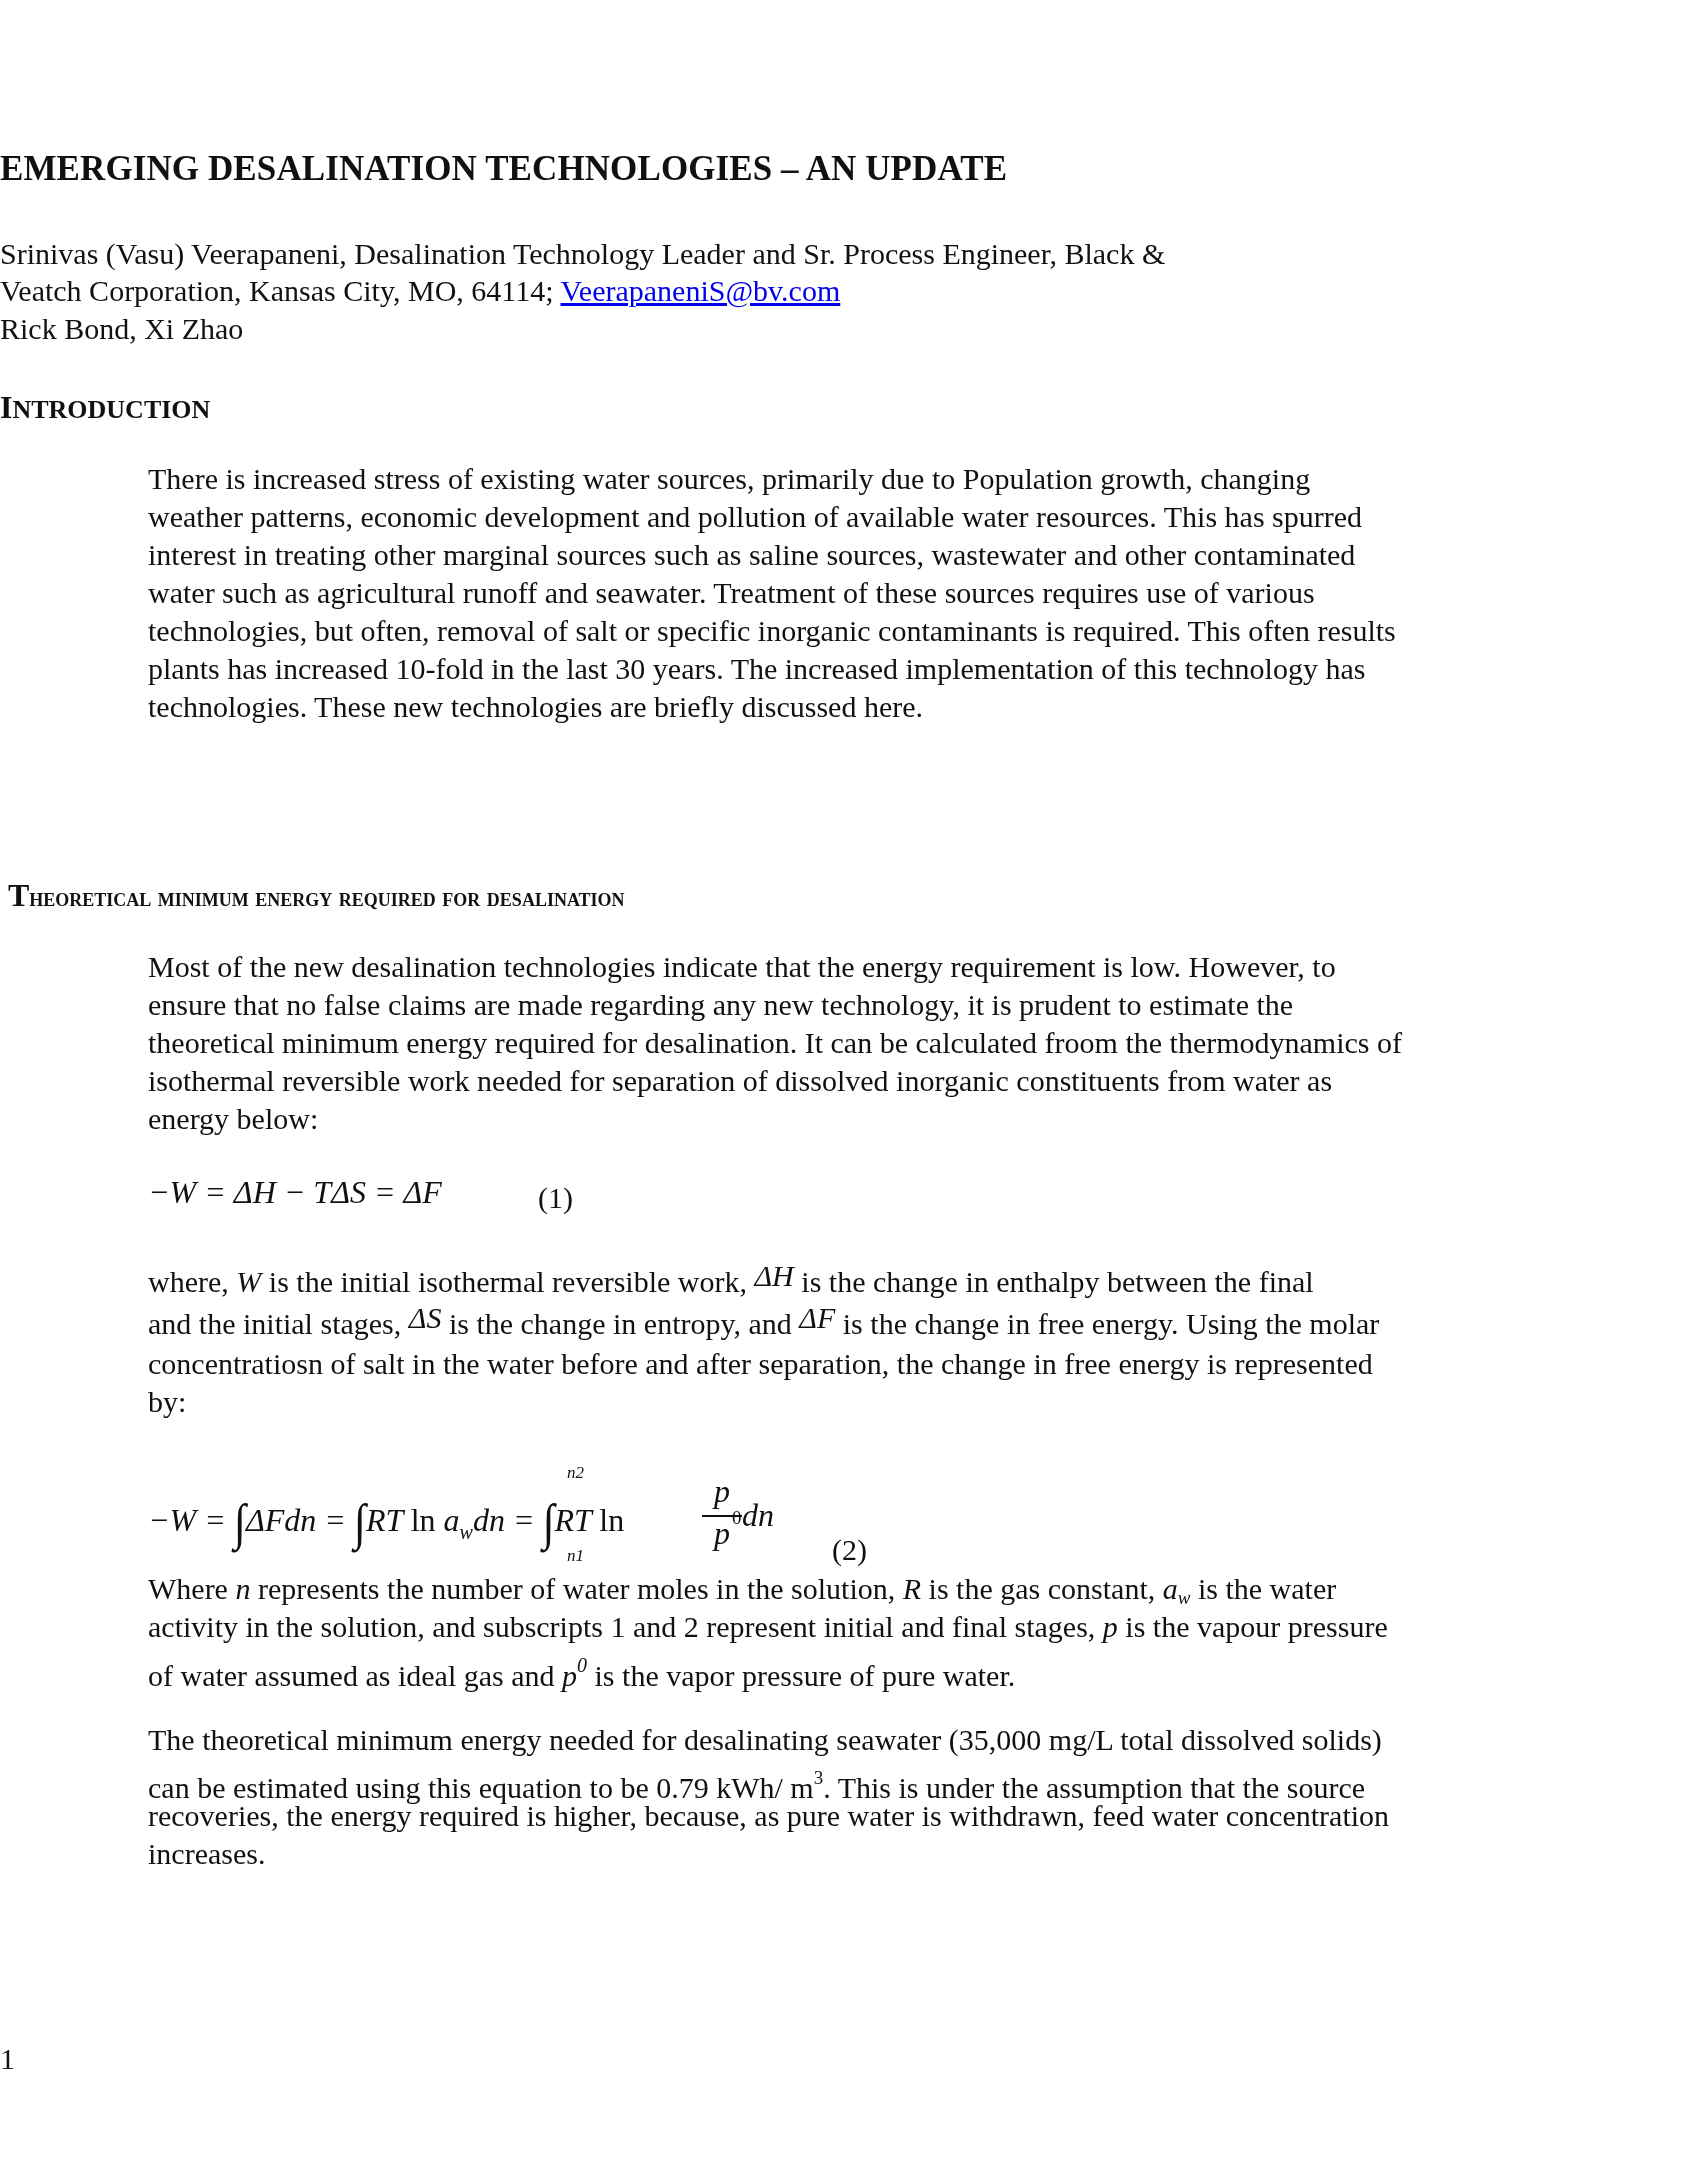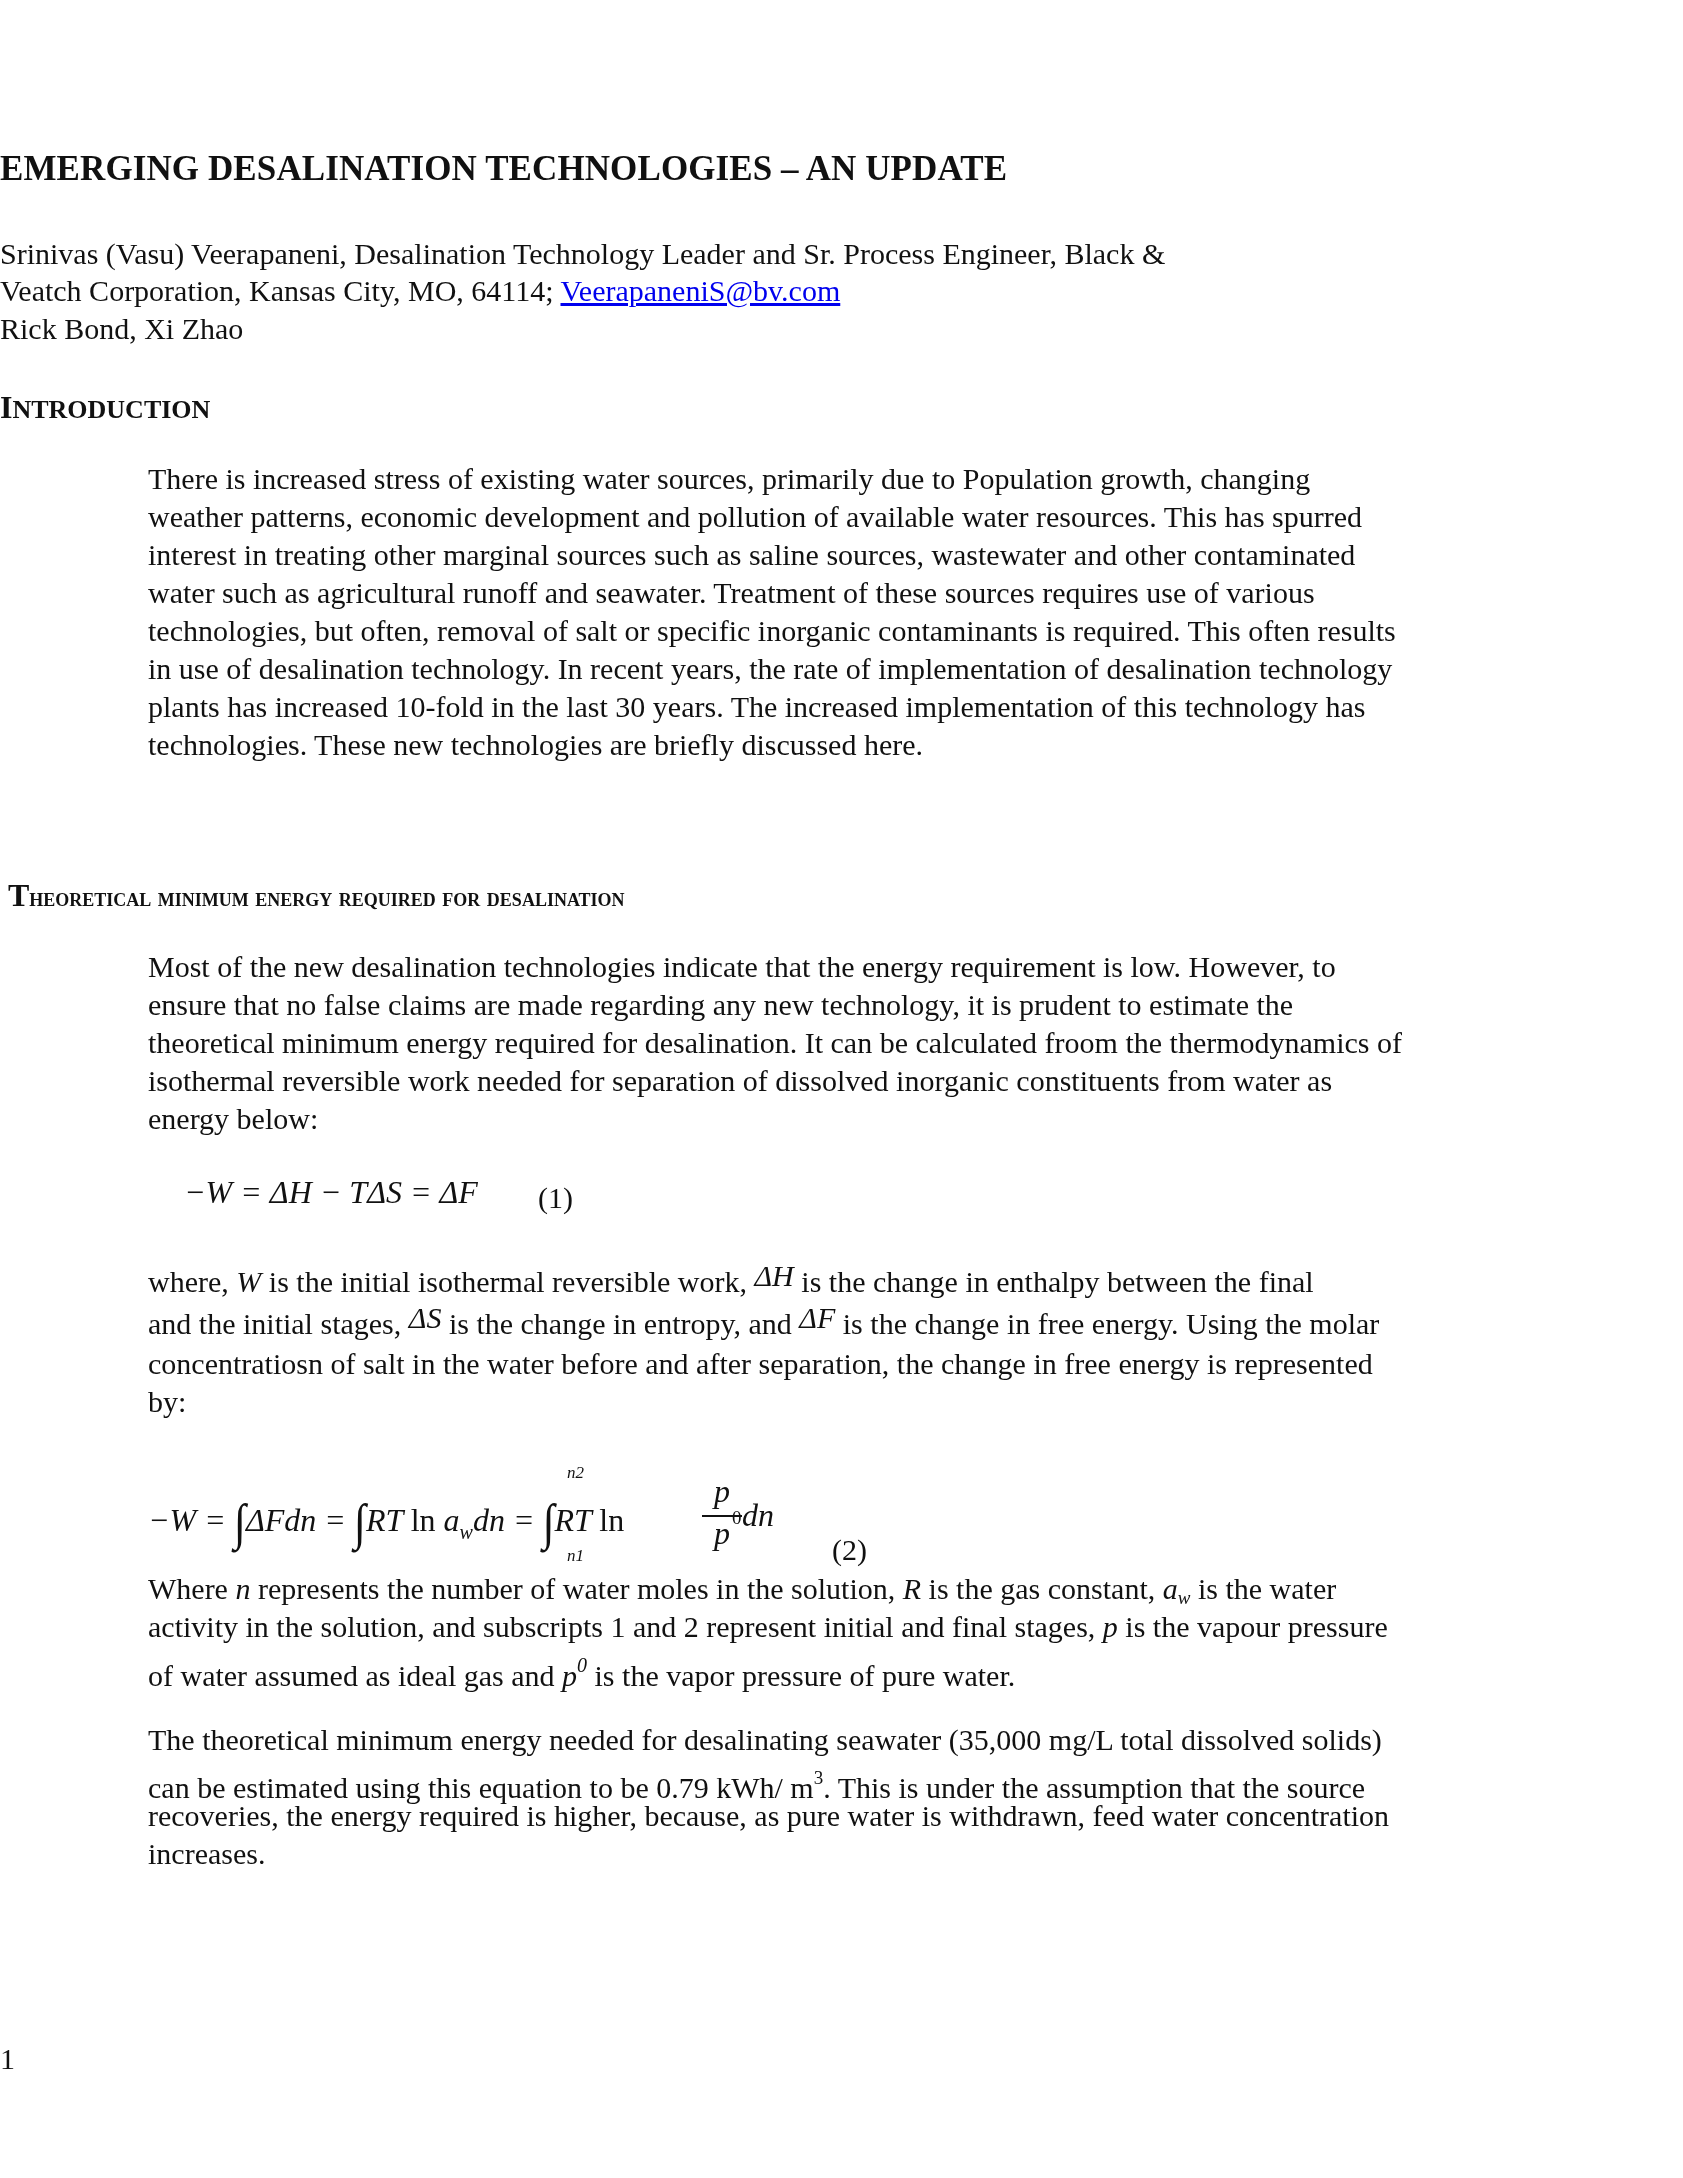--- a/index.html
+++ b/index.html
@@ -47,38 +47,37 @@
 <div class="abs center heading" style="top:389px;">
   <span class="big">I</span><span>NTRODUCTION</span>
 </div>
 
 <div class="abs para" style="top:460px;">
   <div>There is increased stress of existing water sources, primarily due to Population growth, changing</div>
   <div>weather patterns, economic development and pollution of available water resources. This has spurred</div>
   <div>interest in treating other marginal sources such as saline sources, wastewater and other contaminated</div>
   <div>water such as agricultural runoff and seawater. Treatment of these sources requires use of various</div>
   <div>technologies, but often, removal of salt or specific inorganic contaminants is required. This often results</div>
-  <div>in use of desalination technology. In recent years, the rate of implementation of desalination technology</div>
   <div>plants has increased 10-fold in the last 30 years. The increased implementation of this technology has</div>
   <div>technologies.  These new technologies are briefly discussed here.</div>
 </div>
 
 <div class="abs center heading" style="top:877px;padding-left:8px;">
   <span class="big">T</span><span>heoretical minimum energy required for desalination</span>
 </div>
 
 <div class="abs para" style="top:948px;">
   <div>Most of the new desalination technologies indicate that the energy requirement is low. However, to</div>
   <div>ensure that no false claims are made regarding any new technology, it is prudent to estimate the</div>
   <div>theoretical minimum energy required for desalination. It can be calculated froom the thermodynamics of</div>
   <div>isothermal reversible work needed for separation of dissolved inorganic constituents from water as</div>
   <div>energy below:</div>
 </div>
 
-<div class="abs eq math" style="left:148px; top:1174px;margin-left:36px;">−W = ΔH − TΔS = ΔF</div>
+<div class="abs eq math" style="left:148px; top:1174px;">−W = ΔH − TΔS = ΔF</div>
 <div class="abs eqnum" style="left:538px; top:1181px;">(1)</div>
 
 <div class="abs para" style="top:1263px;">
   <div>
     <span>where, </span><span class="math">W</span><span> is the initial isothermal reversible work, </span><span class="math" style="position:relative;top:-6px;">ΔH</span><span> is the change in enthalpy between the final</span>
   </div>
   <div style="height:40px; padding-top:4px;">
     <span>and the initial stages, </span><span class="math" style="position:relative;top:-6px;">ΔS</span><span> is the change in entropy, and </span><span class="math" style="position:relative;top:-6px;">ΔF</span><span> is the change in free energy. Using the molar</span>
   </div>
   <div>concentratiosn of salt in the water before and after separation, the change in free energy is represented</div>

